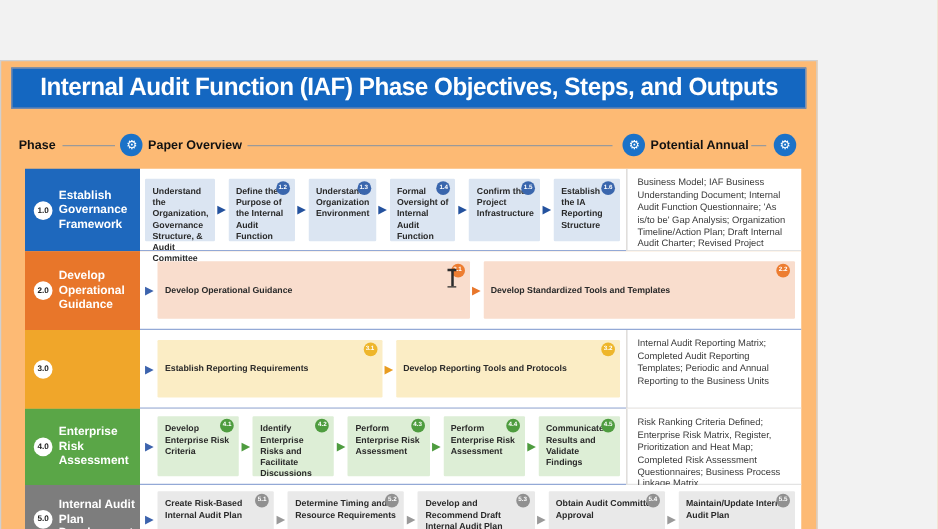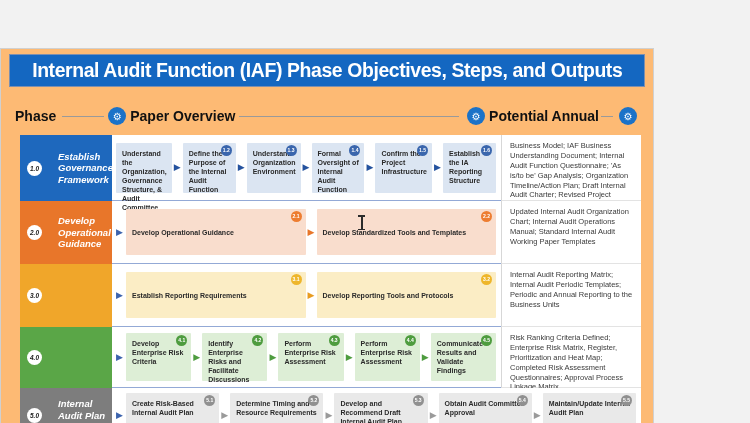--- a/index.html
+++ b/index.html
@@ -3,29 +3,29 @@
 <meta charset="utf-8">
 <style>
   html,body{margin:0;padding:0;background:#f2f2f2;font-family:"Liberation Sans",sans-serif;}
   .canvas{position:relative;width:654px;height:423px;background:#fdba74;border:1px solid #d0d0d0;box-sizing:border-box;overflow:hidden;margin-top:48px;}
   
   .titlebar{position:absolute;left:8px;right:8px;top:5px;height:33px;background:#1467c1;border:1px solid #7d8fae;
     display:flex;align-items:center;justify-content:center;box-sizing:border-box;}
   .titlebar h1{margin:0;color:#fff;font-size:20px;font-weight:bold;letter-spacing:-0.4px;transform:scaleX(0.97);white-space:nowrap;}
   
   .colhead{position:absolute;left:14px;right:12px;top:56px;height:22px;display:flex;align-items:center;}
-  .colhead .lbl{font-size:14px;font-weight:bold;color:#111;white-space:nowrap;}
+  .colhead .lbl{font-size:10px;font-weight:bold;color:#111;white-space:nowrap;}
   .hline{height:1px;background:#9a9a9a;}
   .hcirc{width:18px;height:18px;border-radius:50%;background:#1b72c8;color:#fff;display:flex;align-items:center;justify-content:center;
     font-size:10px;flex:none;margin:0 4px;}
   
   .grid{position:absolute;left:19px;right:12px;top:86px;}
   .prow{display:flex;align-items:stretch;}
-  .phase-block{width:92px;flex:none;background:var(--c);color:#fff;display:flex;align-items:center;gap:16px;
-    padding:4px 4px 4px 7px;box-sizing:border-box;font-style:italic;}
+  .phase-block{width:92px;flex:none;background:var(--c);color:#fff;display:flex;align-items:center;gap:5px;
+    padding:4px 4px 4px 7px;box-sizing:border-box;}
   .pnum{width:15px;height:15px;flex:none;border-radius:50%;background:#fff;color:#1b1b1b;font-weight:bold;font-size:6.5px;
     display:flex;align-items:center;justify-content:center;}
   .pname{font-size:9.5px;font-weight:bold;line-height:1.2;}
   .steps{flex:1;display:flex;align-items:center;padding:0 5px 0 4px;border-bottom:1px solid #93a9d6;box-sizing:border-box;background:#fff;}
   .step{position:relative;background:var(--light);color:#2a2a2a;font-weight:bold;font-size:7px;line-height:1.3;
     padding:6px 5px 4px 6px;box-sizing:border-box;border-radius:1px;}
   .step.eq{flex:1;height:50px;}
   .step.wide{flex:1;height:46px;display:flex;align-items:center;}
   .badge{position:absolute;top:2px;right:4px;width:11px;height:11px;border-radius:50%;background:var(--badge);color:#fff;
     font-size:5px;font-weight:bold;display:flex;align-items:center;justify-content:center;}
@@ -118,45 +118,45 @@
         <div class="step wide">
           <span class="badge">2.1</span>
           <span>Develop Operational Guidance</span>
         </div>
         <span class="arrow">▶</span>
         <div class="step wide">
           <span class="badge">2.2</span>
           <span>Develop Standardized Tools and Templates</span>
         </div>
       </div>
-      <div class="outputs">Updated Internal Audit Organization Chart; Internal Audit Operations Manual; Standard Internal Audit Working Paper Templates</div>
     </div>
 
     <div class="prow" style="height: 63px; --c: #f0a62a; --light: #fbedc5; --badge: #eeb62b; --arrow: #e89c20;">
       <div class="phase-block">
         <span class="pnum">3.0</span>
       </div>
       <div class="steps">
         <span class="lead">▶</span>
         <div class="step wide">
           <span class="badge">3.1</span>
           <span>Establish Reporting Requirements</span>
         </div>
         <span class="arrow">▶</span>
         <div class="step wide">
           <span class="badge">3.2</span>
           <span>Develop Reporting Tools and Protocols</span>
         </div>
       </div>
-      <div class="outputs">Internal Audit Reporting Matrix; Internal Audit Periodic Templates; Periodic and Annual Reporting to the Business Units</div>
+      <div class="outputs">Internal Audit Reporting Matrix; Completed Audit Reporting Templates; Periodic and Annual Reporting to the Business Units</div>
     </div>
 
     <div class="prow" style="height: 61px; --c: #5aa647; --light: #ddeed6; --badge: #4e9c3f; --arrow: #4e9c3f;">
       <div class="phase-block">
         <span class="pnum">4.0</span>
+        <span class="pname">Enterprise Risk Assessment</span>
       </div>
       <div class="steps">
         <span class="lead">▶</span>
         <div class="step eq" style="height:48px;">
           <span class="badge">4.1</span>
           <span>Develop Enterprise Risk Criteria</span>
         </div>
         <span class="arrow">▶</span>
         <div class="step eq" style="height:48px;">
           <span class="badge">4.2</span>
@@ -171,21 +171,21 @@
         <div class="step eq" style="height:48px;">
           <span class="badge">4.4</span>
           <span>Perform Enterprise Risk Assessment</span>
         </div>
         <span class="arrow">▶</span>
         <div class="step eq" style="height:48px;">
           <span class="badge">4.5</span>
           <span>Communicate Results and Validate Findings</span>
         </div>
       </div>
-      <div class="outputs">Risk Ranking Criteria Defined; Enterprise Risk Matrix, Register, Prioritization and Heat Map; Completed Risk Assessment Questionnaires; Approval Process Linkage Matrix</div>
+      <div class="outputs">Risk Ranking Criteria Defined; Enterprise Risk Matrix, Register, Prioritization and Heat Map; Completed Risk Assessment Questionnaires; Business Process Linkage Matrix</div>
     </div>
 
     <div class="prow" style="height: 55px; --c: #7d7d7d; --light: #e9e9e9; --badge: #909090; --arrow: #9a9a9a;">
       <div class="phase-block">
         <span class="pnum">5.0</span>
         <span class="pname">Internal Audit Plan Development</span>
       </div>
       <div class="steps">
         <span class="lead">▶</span>
         <div class="step eq" style="height:44px;">

